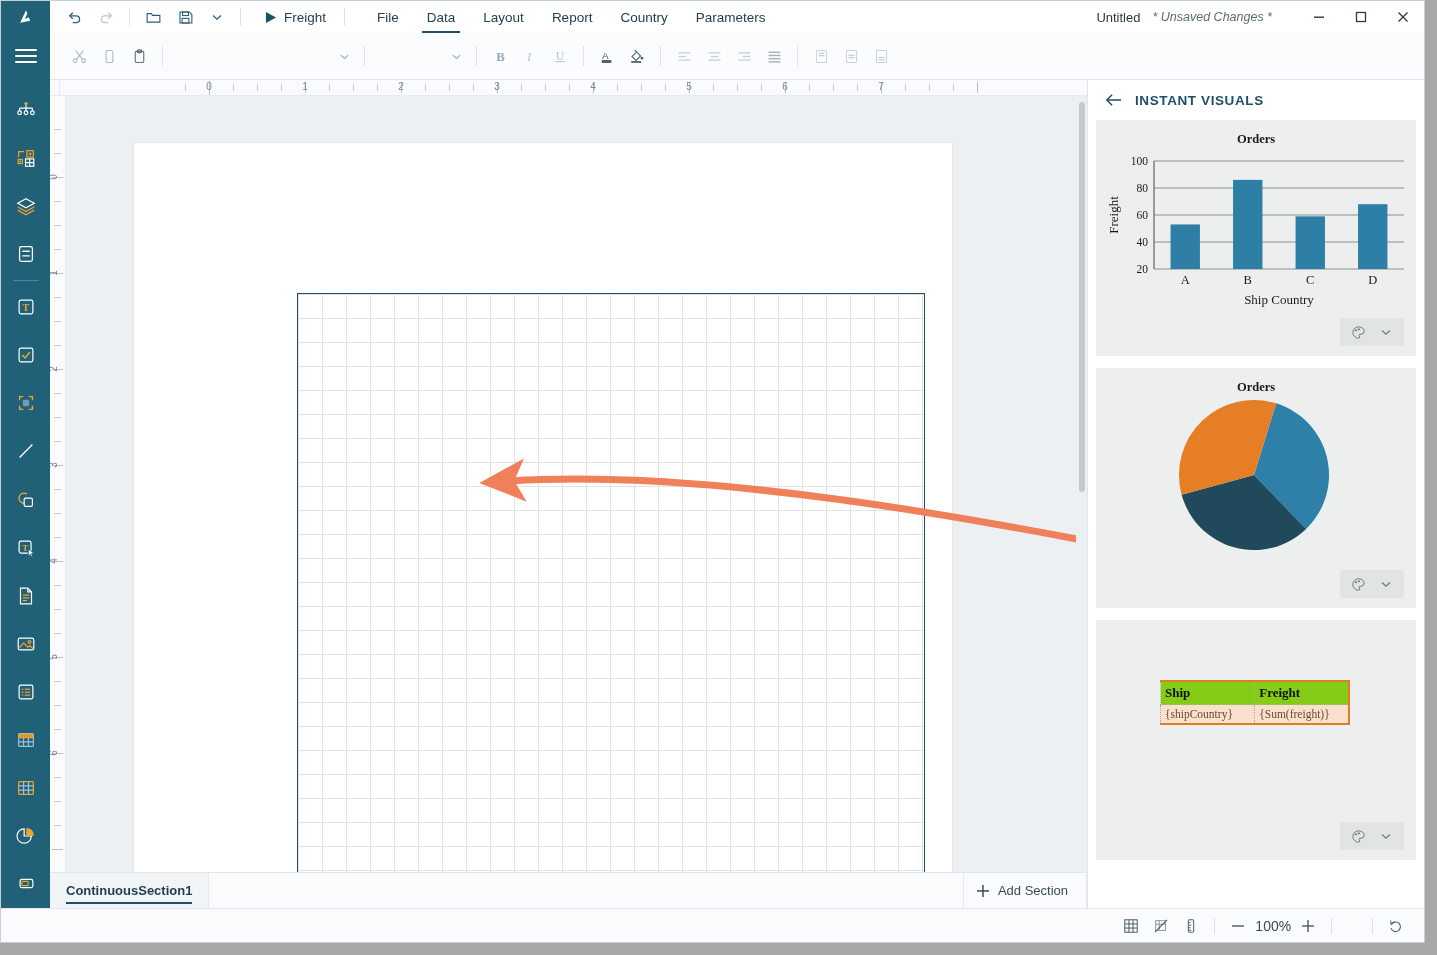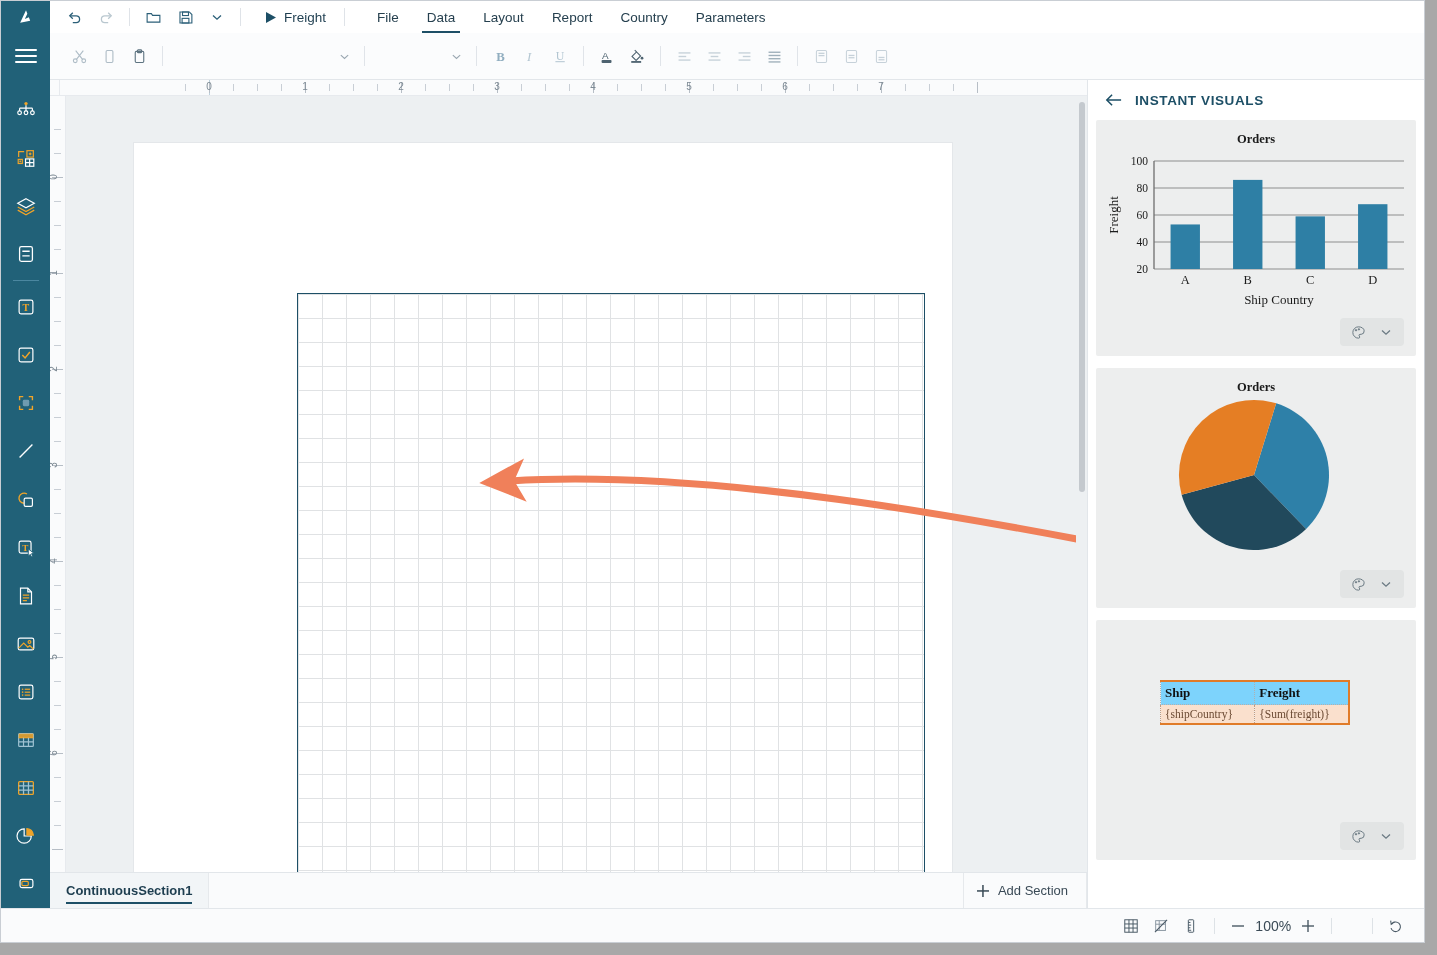--- a/index.html
+++ b/index.html
@@ -249,21 +249,21 @@
     text-align: center; font-size: 12.5px; font-weight: bold;
     color: #1b1b1b; padding-top: 12px;
     font-family: "Liberation Serif", serif;
   }
   .tbl-wrap {
     position: absolute; left: 64px; top: 60px;
     width: 190px;
   }
   .mini-table { border-collapse: collapse; width: 100%; table-layout: fixed; }
   .mini-table th {
-    background: #7dd3fc; border-top: 2px solid #e07b29;
+    background: #84cc16; border-top: 2px solid #e07b29;
     border-bottom: 1px dotted #b0b0b0; border-right: 1px dotted #b0b0b0;
     font-family: "Liberation Serif", serif;
     font-size: 13px; font-weight: bold; color: #111;
     text-align: left; padding: 3px 4px;
   }
   .mini-table th:last-child { border-right: 2px solid #e07b29; }
   .mini-table th:first-child { border-left: 1px dotted #b0b0b0; }
   .mini-table td {
     background: #fae0cd; border-bottom: 2px solid #e07b29;
     border-right: 1px dotted #c09a80;
@@ -357,20 +357,39 @@
           <span>Report</span>
         </div>
       <div class="menu-tab">
           <span>Country</span>
         </div>
       <div class="menu-tab">
           <span>Parameters</span>
         </div>
     </div>
 
+    <div class="title-right">
+      <span class="doc-title">Untitled</span>
+      <span class="unsaved">* Unsaved Changes *</span>
+      <div class="win-btn">
+        <svg width="12" height="12" viewBox="0 0 12 12">
+            <rect x="1" y="5.5" width="10" height="1.4" fill="currentColor"></rect>
+          </svg>
+      </div>
+      <div class="win-btn">
+        <svg width="12" height="12" viewBox="0 0 12 12" fill="none" stroke="currentColor" stroke-width="1.3">
+            <rect x="1.5" y="1.5" width="9" height="9"></rect>
+          </svg>
+      </div>
+      <div class="win-btn close">
+        <svg width="12" height="12" viewBox="0 0 12 12" fill="none" stroke="currentColor" stroke-width="1.3">
+            <path d="M1.5 1.5 L10.5 10.5 M10.5 1.5 L1.5 10.5"></path>
+          </svg>
+      </div>
+    </div>
   </div>
 
   <div class="ribbon">
     <div class="ribbon-rail">
       <div class="ham">
           <span></span>
           <span></span>
           <span></span>
         </div>
     </div>

